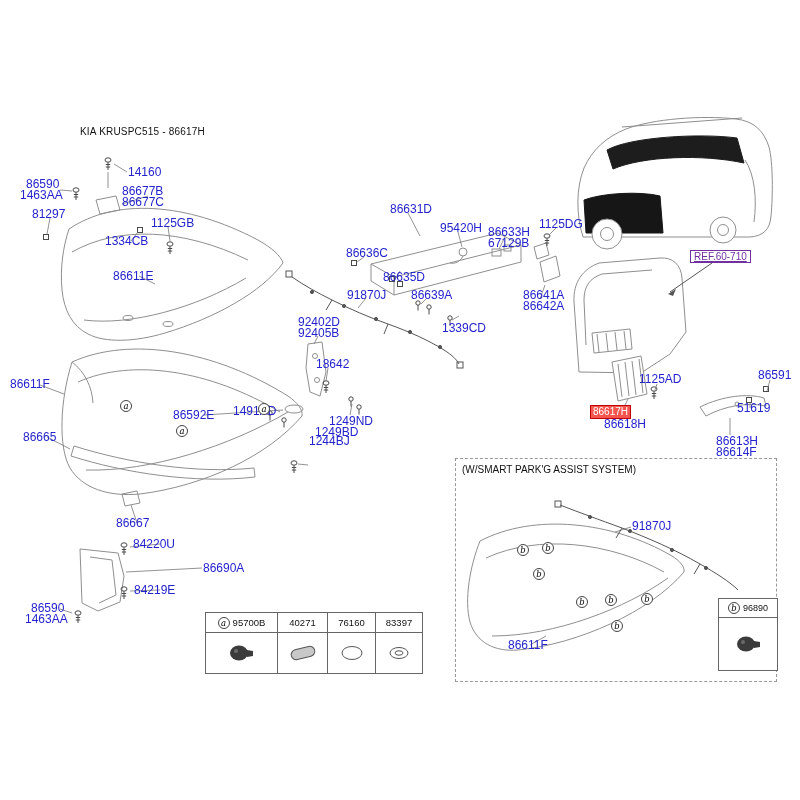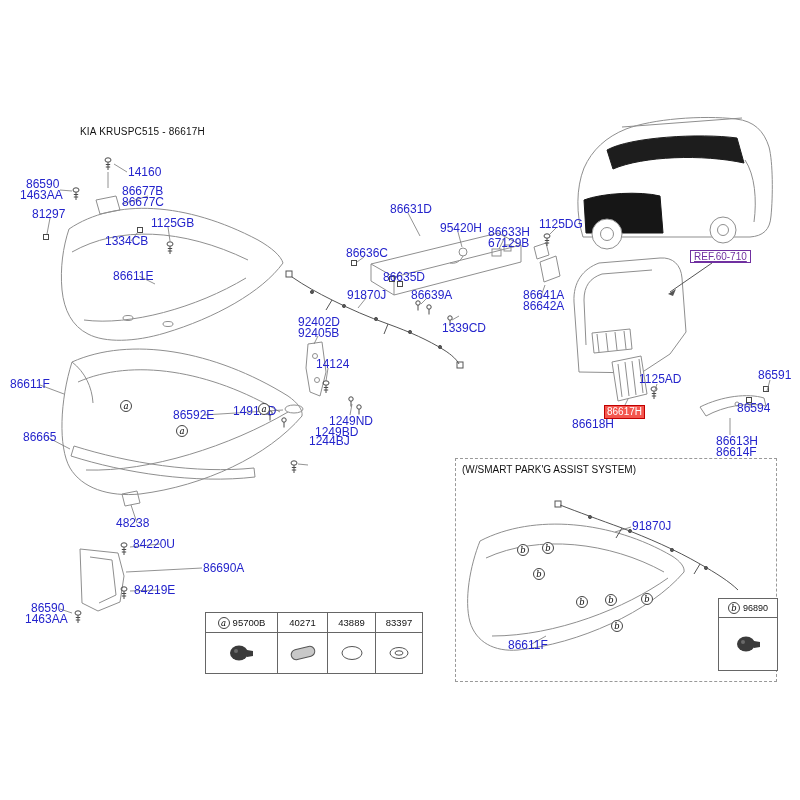--- a/index.html
+++ b/index.html
@@ -258,44 +258,44 @@
 <div class="lbl" style="left:539px;top:219px">1125DG</div>
 <div class="lbl" style="left:346px;top:248px">86636C</div>
 <div class="lbl" style="left:383px;top:272px">86635D</div>
 <div class="lbl" style="left:347px;top:290px">91870J</div>
 <div class="lbl" style="left:411px;top:290px">86639A</div>
 <div class="lbl" style="left:442px;top:323px">1339CD</div>
 <div class="lbl" style="left:523px;top:290px">86641A</div>
 <div class="lbl" style="left:523px;top:301px">86642A</div>
 <div class="lbl" style="left:298px;top:317px">92402D</div>
 <div class="lbl" style="left:298px;top:328px">92405B</div>
-<div class="lbl" style="left:316px;top:359px">14124</div>
+<div class="lbl" style="left:316px;top:359px">18642</div>
 <div class="lbl" style="left:10px;top:379px">86611F</div>
 <div class="lbl" style="left:173px;top:410px">86592E</div>
 <div class="lbl" style="left:233px;top:406px">1491AD</div>
 <div class="lbl" style="left:329px;top:416px">1249ND</div>
 <div class="lbl" style="left:315px;top:427px">1249BD</div>
 <div class="lbl" style="left:23px;top:432px">86665</div>
 <div class="lbl" style="left:309px;top:436px">1244BJ</div>
-<div class="lbl" style="left:116px;top:518px">48238</div>
+<div class="lbl" style="left:116px;top:518px">86667</div>
 <div class="lbl" style="left:133px;top:539px">84220U</div>
 <div class="lbl" style="left:203px;top:563px">86690A</div>
 <div class="lbl" style="left:134px;top:585px">84219E</div>
 <div class="lbl" style="left:31px;top:603px">86590</div>
 <div class="lbl" style="left:25px;top:614px">1463AA</div>
 <div class="lbl" style="left:639px;top:374px">1125AD</div>
 <div class="lbl" style="left:758px;top:370px">86591</div>
-<div class="lbl" style="left:737px;top:403px">86594</div>
+<div class="lbl" style="left:737px;top:403px">51619</div>
 <div class="lbl" style="left:716px;top:436px">86613H</div>
 <div class="lbl" style="left:716px;top:447px">86614F</div>
 
 <div class="ref" style="left:690px;top:250px">REF.60-710</div>
 
-<div class="hl" style="left:604px;top:405px">86617H</div>
-<div class="lbl" style="left:572px;top:419px">86618H</div>
+<div class="hl" style="left:590px;top:405px">86617H</div>
+<div class="lbl" style="left:604px;top:419px">86618H</div>
 
 <div class="marker callout" style="left:120px;top:400px">a</div>
 <div class="marker callout" style="left:176px;top:425px">a</div>
 <div class="marker callout" style="left:258px;top:403px">a</div>
 
 <div class="marker callout" style="left:517px;top:544px">b</div>
 <div class="marker callout" style="left:542px;top:542px">b</div>
 <div class="marker callout" style="left:533px;top:568px">b</div>
 <div class="marker callout" style="left:576px;top:596px">b</div>
 <div class="marker callout" style="left:605px;top:594px">b</div>
@@ -307,21 +307,21 @@
 <div class="lbl" style="left:632px;top:521px">91870J</div>
 <div class="lbl" style="left:508px;top:640px">86611F</div>
 
 <div class="legendA">
   <div class="la-row head">
     <div class="la-cell">
       <span class="marker">a</span>
       <span>95700B</span>
     </div>
     <div class="la-cell">40271</div>
-    <div class="la-cell">43889</div>
+    <div class="la-cell">76160</div>
     <div class="la-cell">83397</div>
   </div>
   <div class="la-row body">
     <div class="la-cell">
       <svg width="36" height="28" viewBox="0 0 36 28">
         <ellipse cx="15" cy="14" rx="9" ry="7.5" fill="#3b3b3b"></ellipse>
         <path d="M23 11 L29 12 L29 17 L23 18 Z" fill="#3b3b3b"></path>
         <circle cx="12" cy="12" r="2" fill="#6a6a6a"></circle>
       </svg>
     </div>

